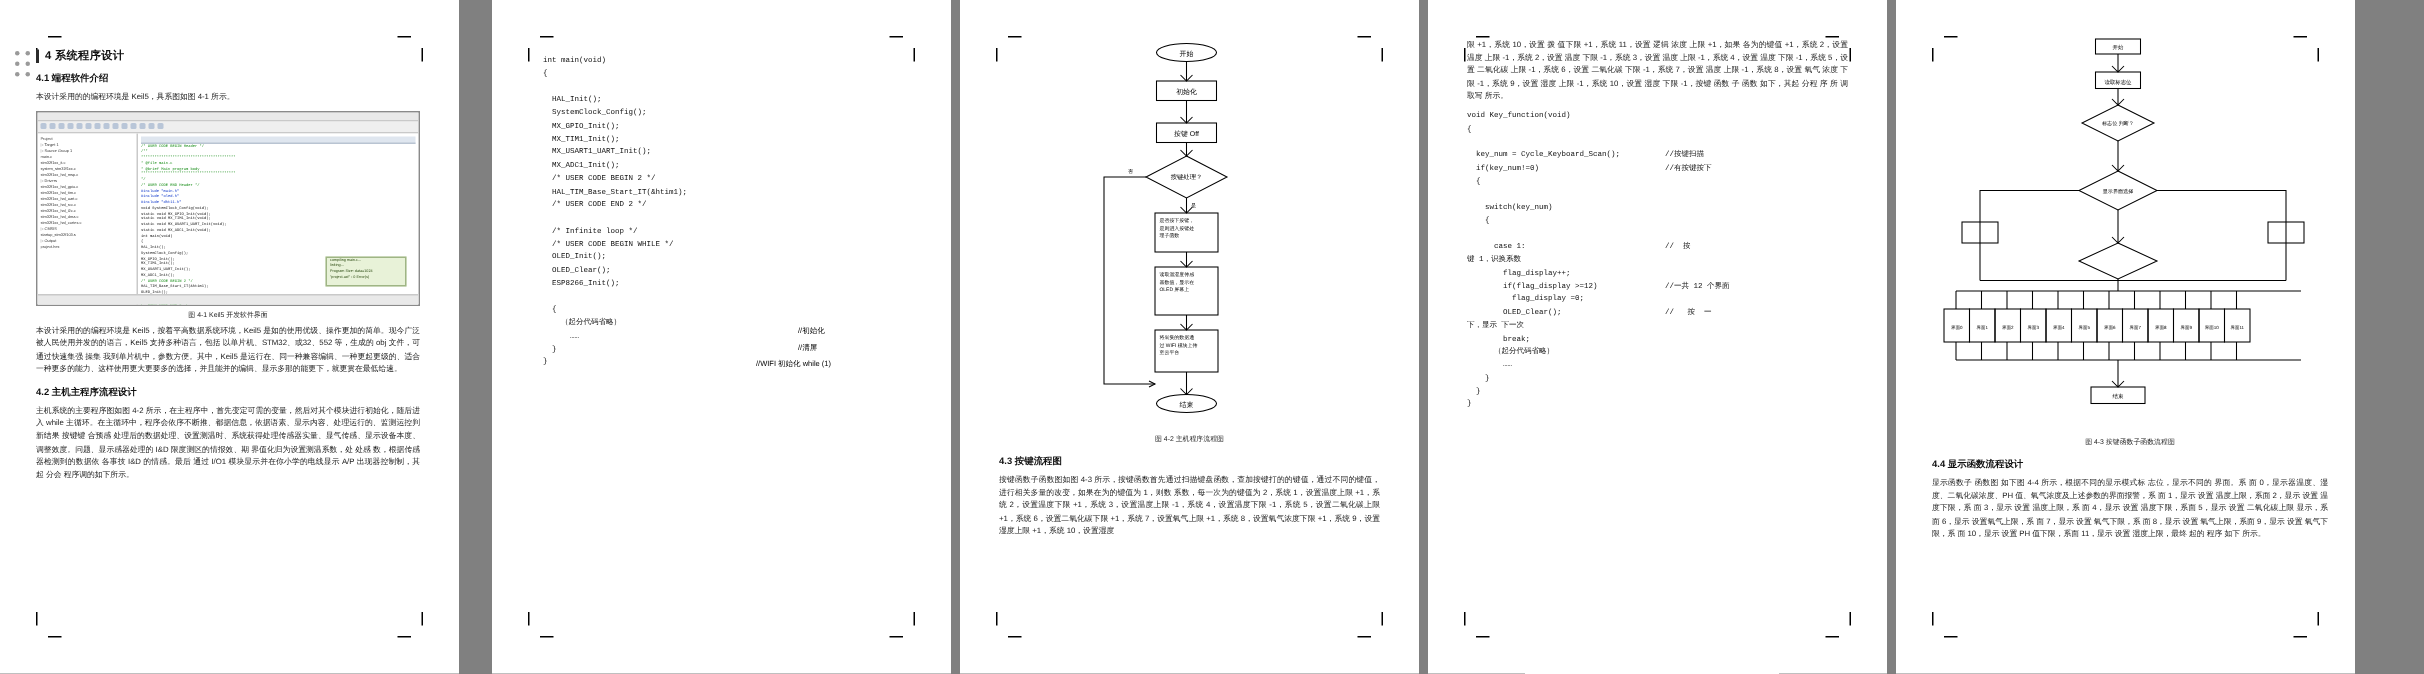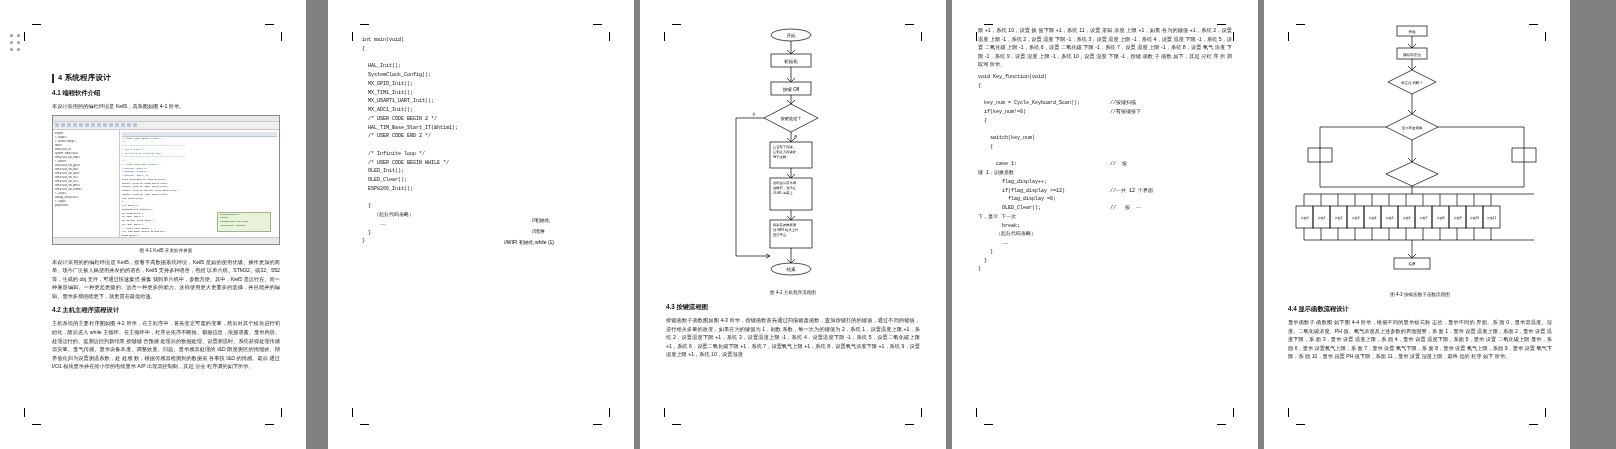--- a/index.html
+++ b/index.html
@@ -80,21 +80,21 @@
 
     <div class="grip">
       <i></i>
         <i></i>
         <i></i>
         <i></i>
         <i></i>
         <i></i>
     </div>
 
-    <div class="content" style="left:52px;margin-top:41px;">
+    <div class="content" style="left:24px;">
       <div style="position:relative;">
         <span class="bar"></span>
         <div class="h2" style="padding-left:6px;">4 系统程序设计</div>
       </div>
       <div class="h3">4.1 端程软件介绍</div>
       <div class="para">本设计采用的的编程环境是 Keil5，具系图如图 4-1 所示。</div>
 
       <div class="ide">
         <div class="ide-menu"></div>
         <div class="ide-tool">

